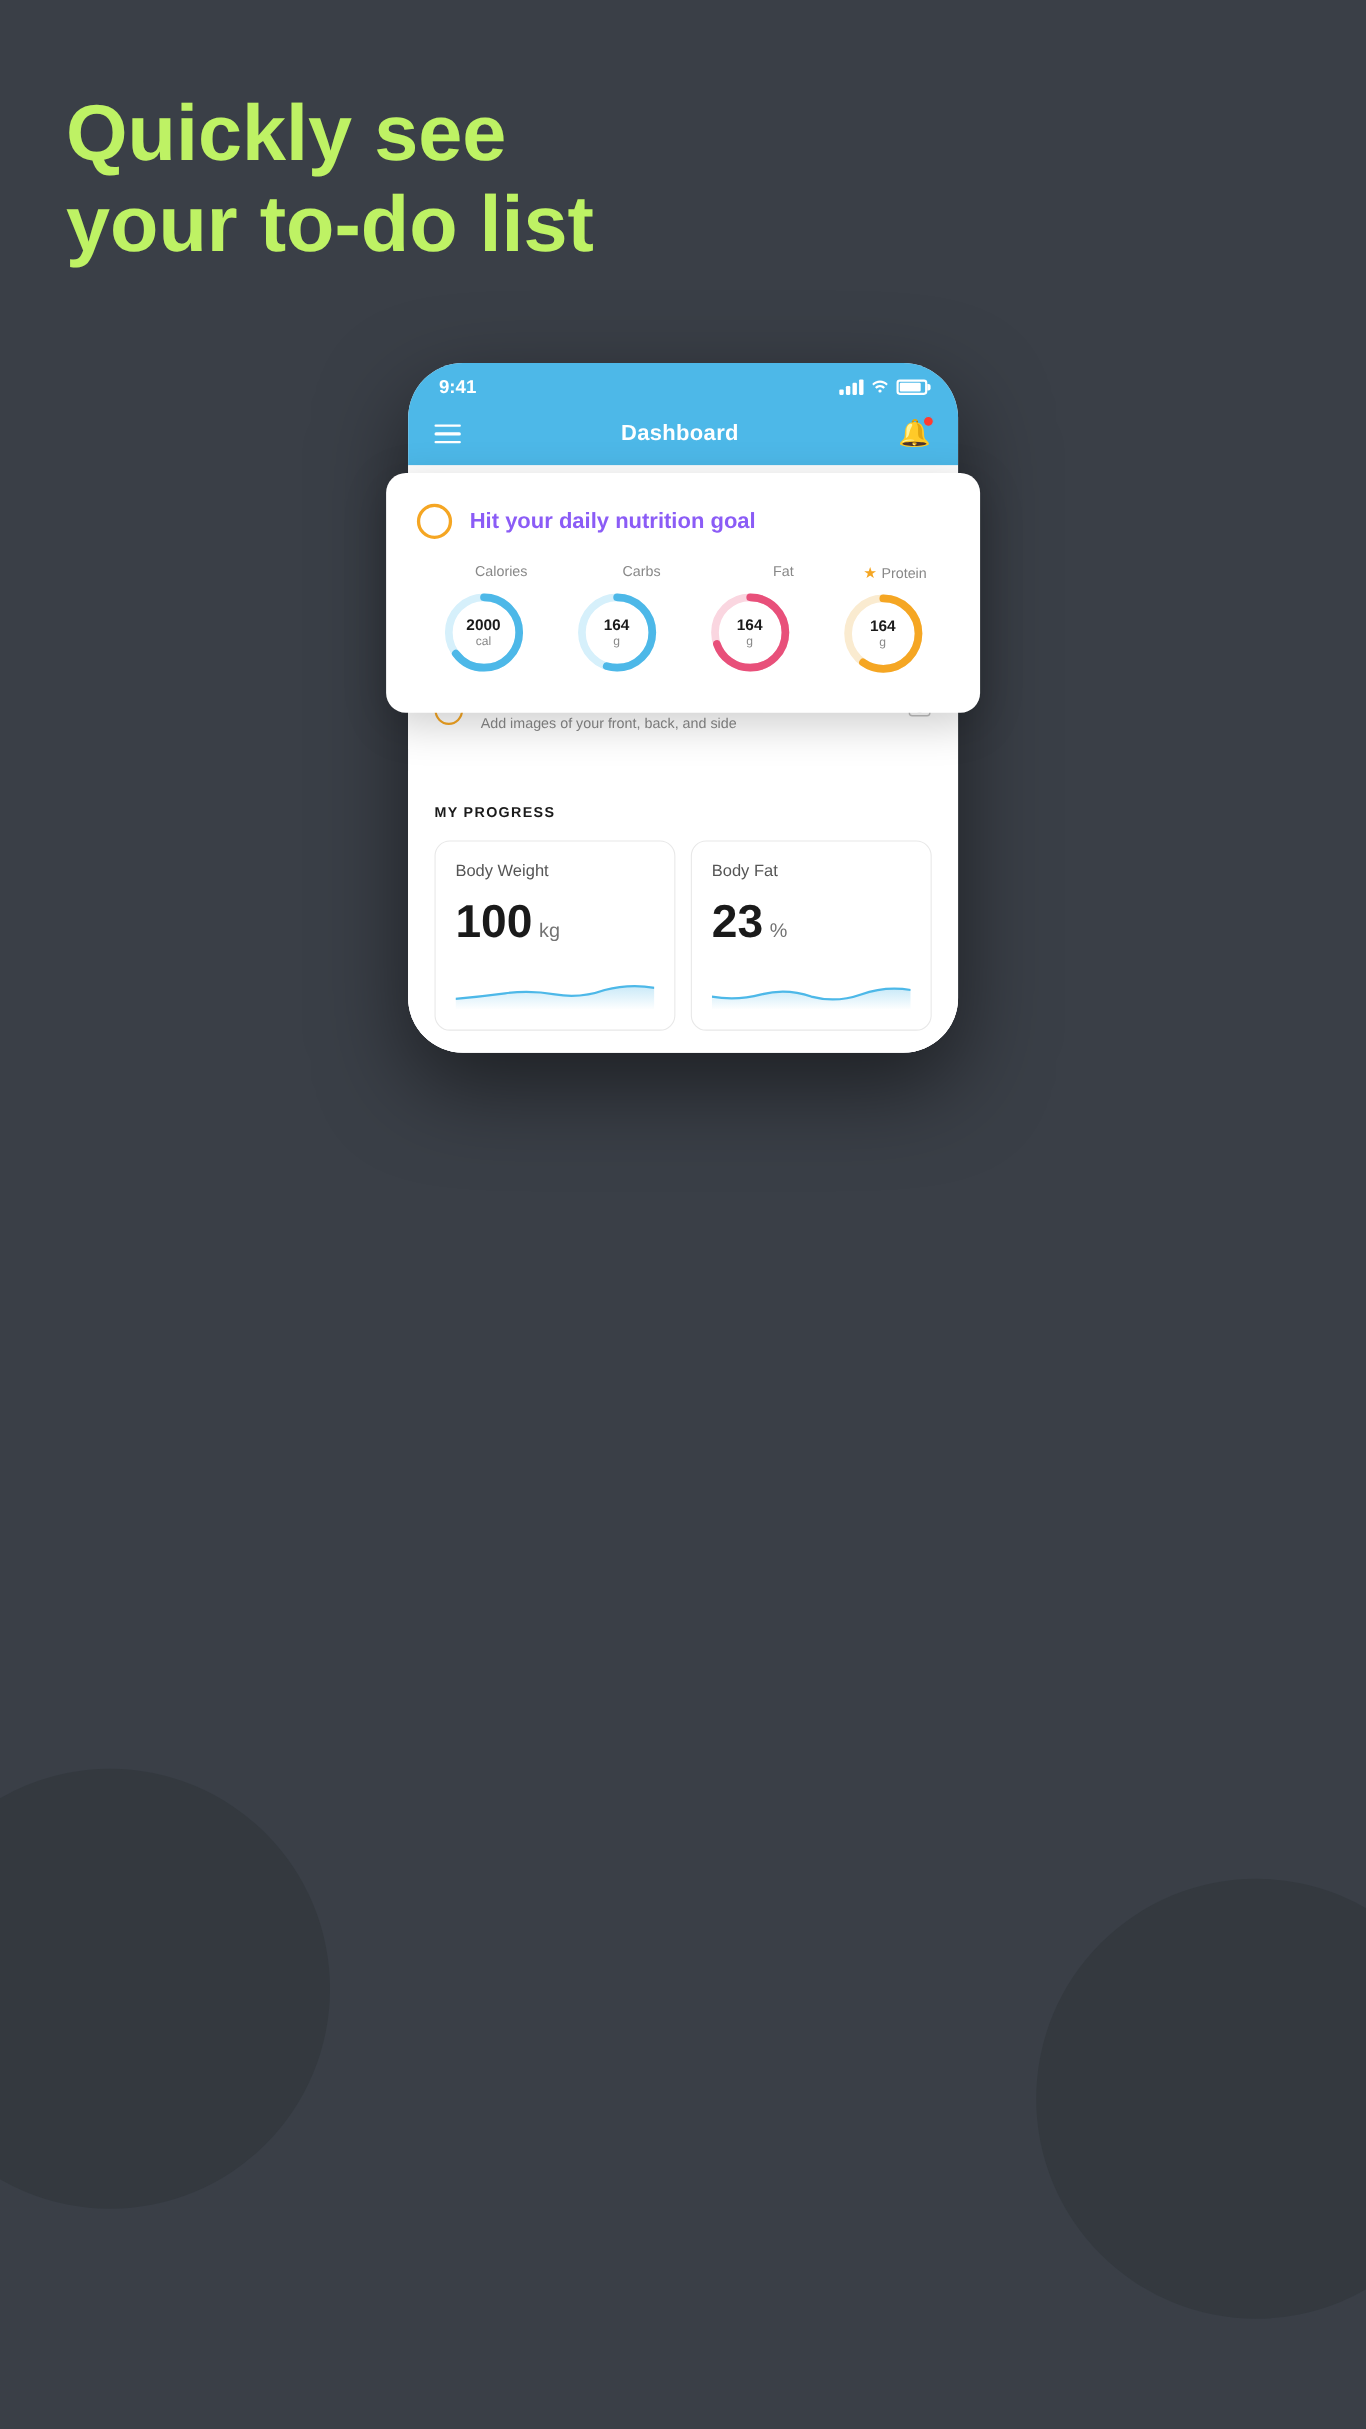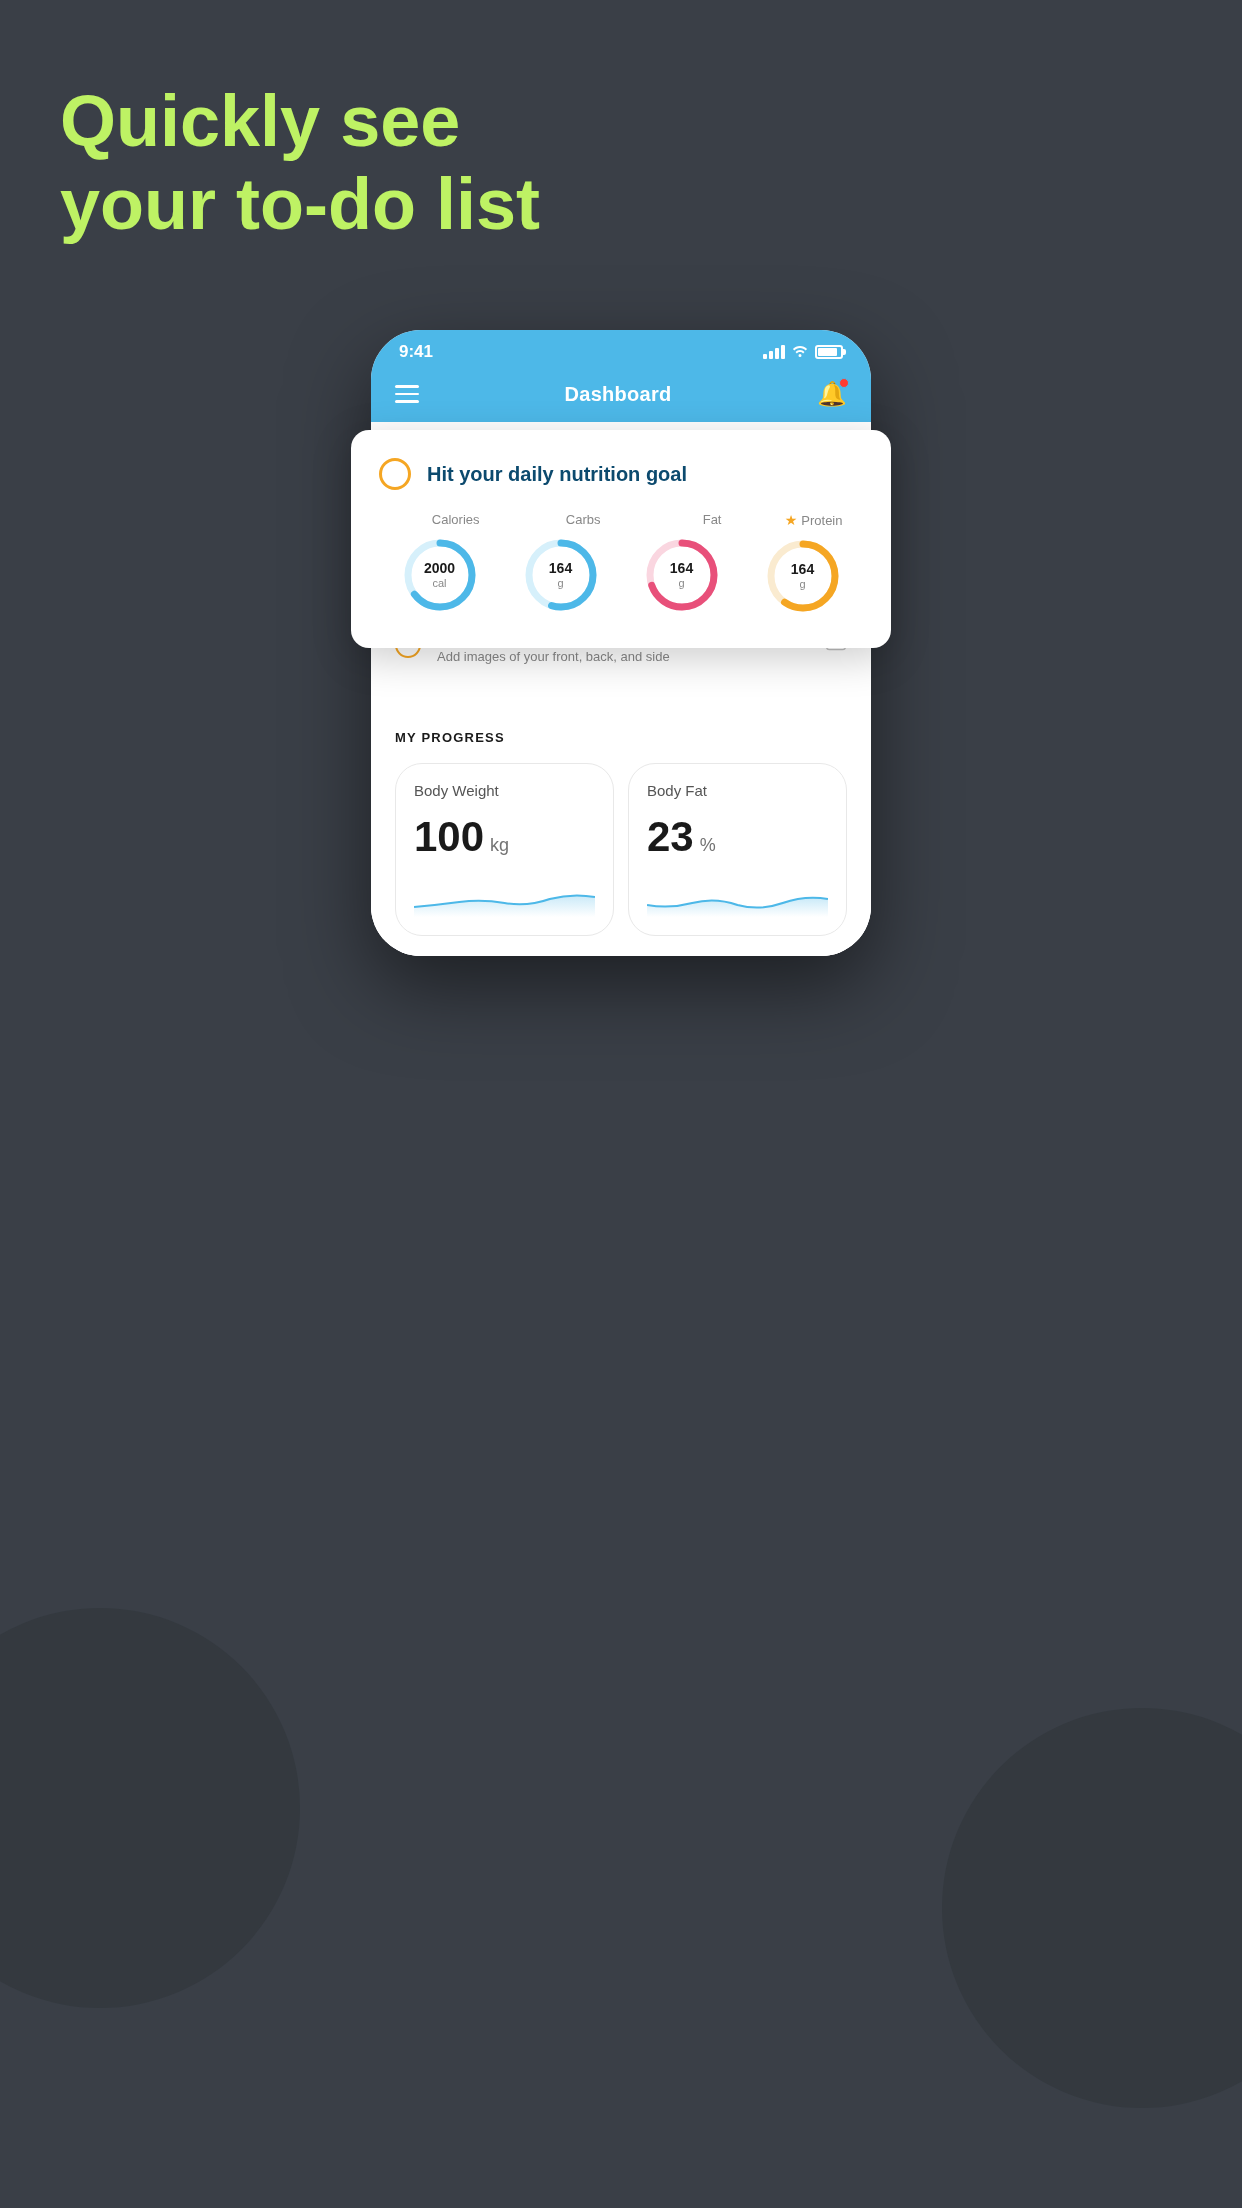--- a/index.html
+++ b/index.html
@@ -195,21 +195,21 @@
       width: 32px;
       height: 32px;
       border: 3px solid #f5a623;
       border-radius: 50%;
       flex-shrink: 0;
     }
 
     .card-title {
       font-size: 20px;
       font-weight: 600;
-      color: #0c4a6e;
+      color: #8b5cf6;
       text-align: right;
     }
 
     .nutrition-row {
       display: flex;
       justify-content: space-around;
       align-items: flex-start;
     }
 
     .nutrition-item {
@@ -341,21 +341,21 @@
 
     .progress-cards {
       display: flex;
       gap: 14px;
     }
 
     .progress-card {
       flex: 1;
       background: white;
       border: 1px solid #e8e8e8;
-      border-radius: 27px;
+      border-radius: 14px;
       padding: 18px;
       overflow: hidden;
     }
 
     .progress-card-title {
       font-size: 15px;
       color: #555;
       margin-bottom: 14px;
     }
 

